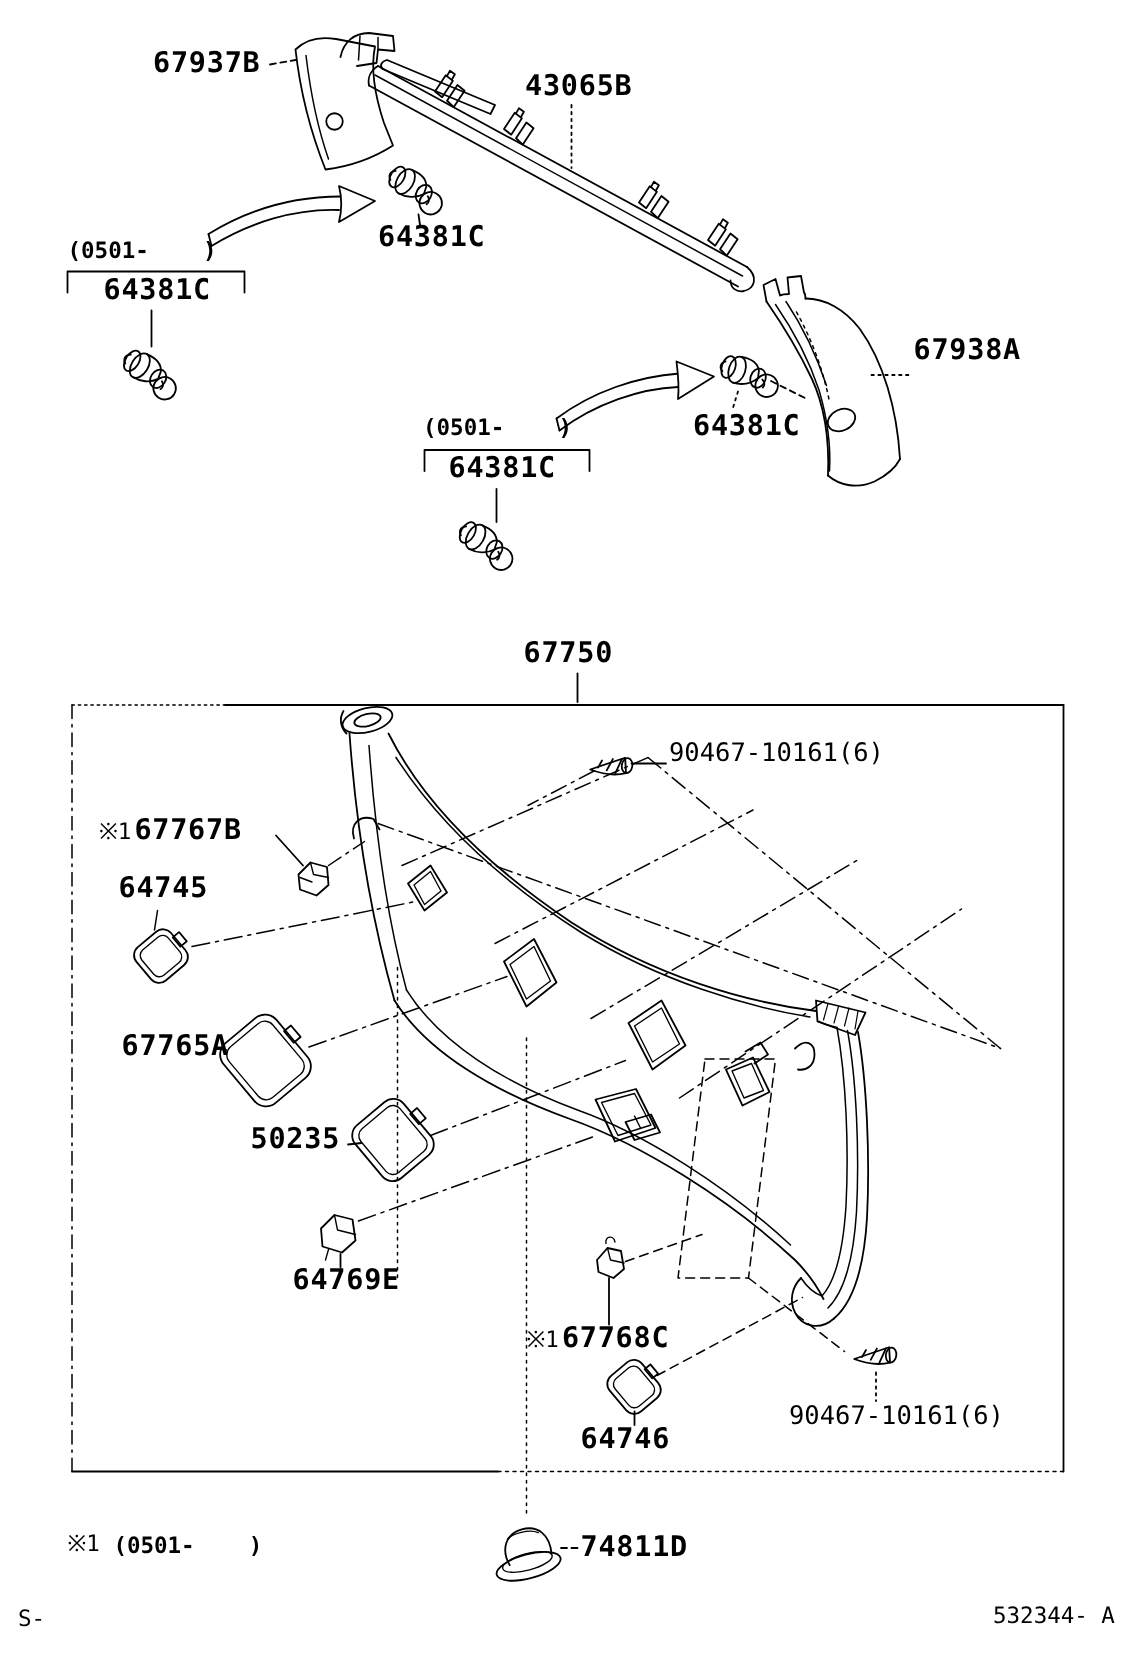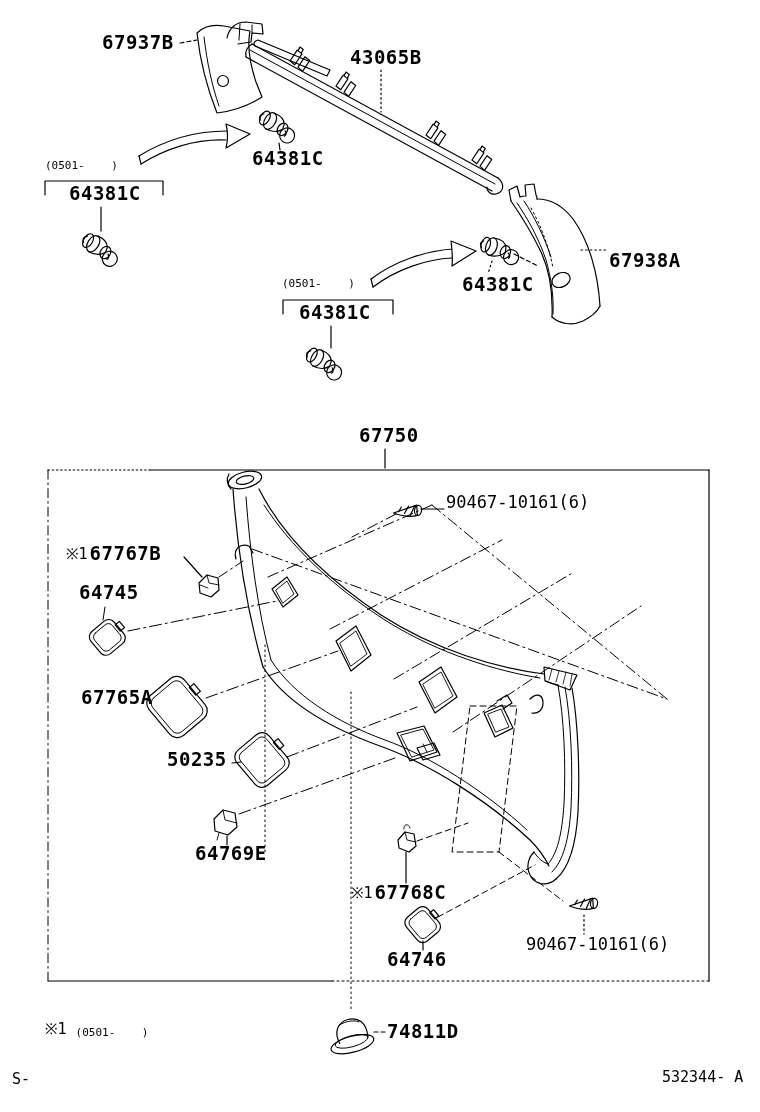--- a/index.html
+++ b/index.html
@@ -2,21 +2,21 @@
 <html><head>
 <meta charset="utf-8">
 <style>
   html,body{margin:0;padding:0;background:#fff;}
   .stage{position:relative;width:760px;height:1112px;background:#ffffff;
          font-family:"DejaVu Sans Mono","Liberation Mono",monospace;overflow:hidden;}
   .stage svg{position:absolute;left:0;top:0;}
   .lbl{position:absolute;line-height:1;color:#000;white-space:pre;}
   .part{font-weight:700;font-size:19px;letter-spacing:.5px;}
   .part-sm{font-weight:400;font-size:17px;letter-spacing:0;}
-  .cond{font-weight:400;font-size:11px;}
+  .cond{font-weight:700;font-size:15px;}
   .fn{font-weight:400;font-size:15px;}
   .row{display:flex;align-items:flex-end;}
   .row .fn{padding-bottom:1px;}
   .row .part{margin-left:2px;}
   .meta{font-weight:400;font-size:15px;}
   .gap{margin-left:9px;}
 </style>
 </head>
 <body>
 
@@ -274,23 +274,23 @@
   <div class="lbl part" style="left:350px;top:48px">43065B</div>
   <div class="lbl part" style="left:252px;top:149px">64381C</div>
 
   <div class="lbl cond" style="left:45px;top:160px">(0501-    )</div>
   <div class="lbl part" style="left:69px;top:184px">64381C</div>
 
   <div class="lbl cond" style="left:282px;top:278px">(0501-    )</div>
   <div class="lbl part" style="left:299px;top:303px">64381C</div>
 
   <div class="lbl part" style="left:462px;top:275px">64381C</div>
-  <div class="lbl part" style="left:609px;top:251px">67938A</div>
-
-  <div class="lbl part" style="left:359px;top:426px">67750</div>
+  <div class="lbl part" style="left:609px;top:224px">67938A</div>
+
+  <div class="lbl part" style="left:349px;top:426px">67750</div>
   <div class="lbl part-sm" style="left:446px;top:494px">90467-10161(6)</div>
 
   <div class="lbl row" style="left:66px;top:544px">
     <span class="fn">※1</span><span class="part">67767B</span>
   </div>
 
   <div class="lbl part" style="left:79px;top:583px">64745</div>
   <div class="lbl part" style="left:81px;top:688px">67765A</div>
   <div class="lbl part" style="left:167px;top:750px">50235</div>
   <div class="lbl part" style="left:195px;top:844px">64769E</div>

